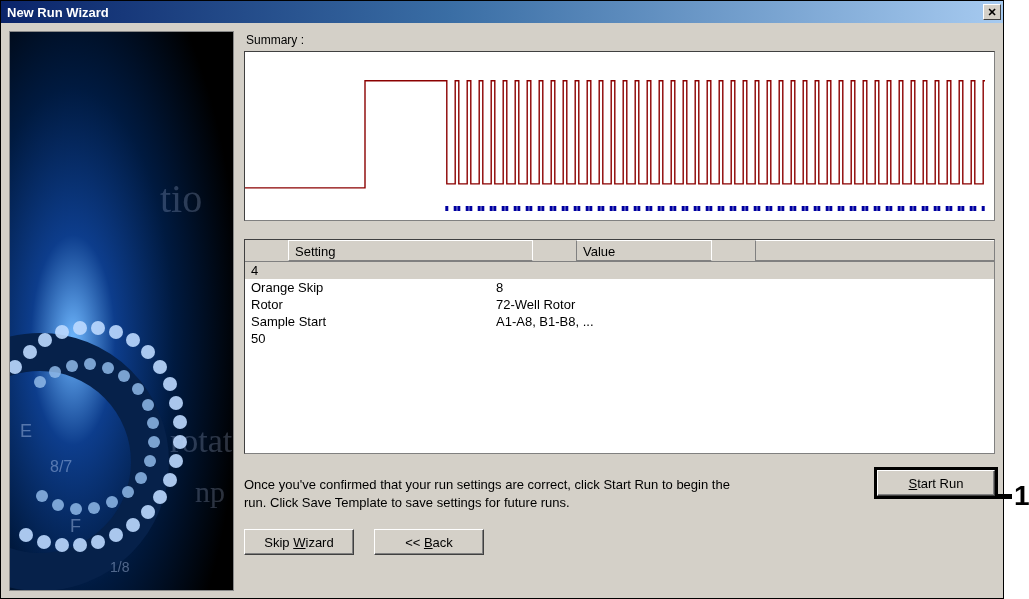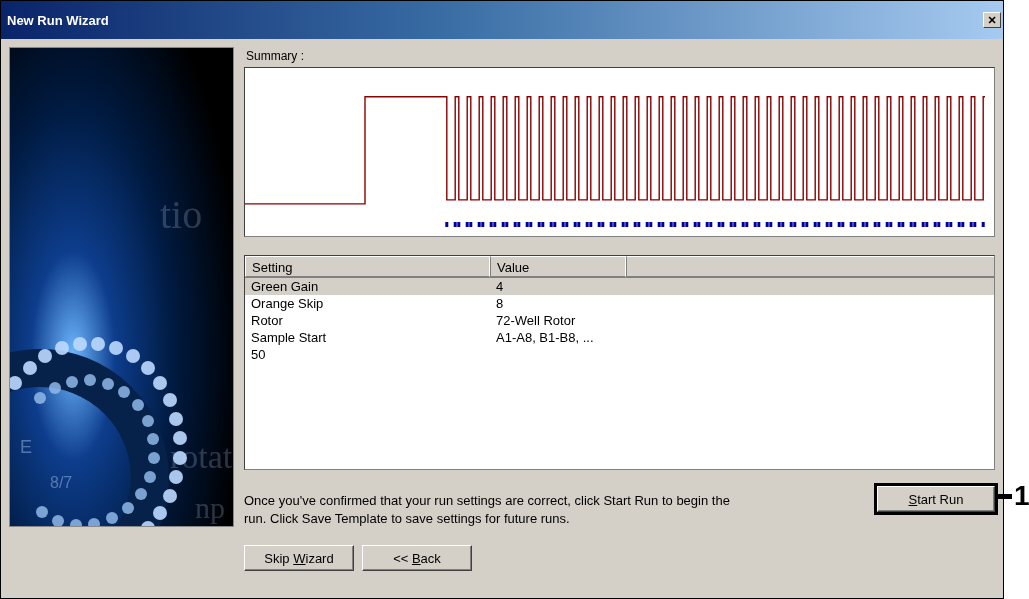--- a/index.html
+++ b/index.html
@@ -14,21 +14,21 @@
     overflow: hidden;
   }
   .window {
     width: 1004px;
     height: 599px;
     background: #d4d0c8;
     border: 1px solid #000;
     position: relative;
   }
   .titlebar {
-    height: 38px;
+    height: 22px;
     background: linear-gradient(to right, #0a246a 0%, #3a6ea5 45%, #a6caf0 100%);
     display: flex;
     align-items: center;
     justify-content: space-between;
     padding: 0 2px 0 6px;
     gap: 16px;
   }
   .titlebar-title {
     color: #fff;
     font-weight: bold;
@@ -49,21 +49,21 @@
     cursor: pointer;
   }
   .body-area {
     display: flex;
     padding: 8px;
     gap: 10px;
     height: calc(100% - 22px);
   }
   .left-graphic {
     width: 225px;
-    height: 480px;
+    height: 560px;
     background: radial-gradient(circle at 30% 55%, #4aa0ff 0%, #0d3d8c 25%, #001a40 55%, #000 100%);
     border: 1px solid #888;
     position: relative;
     overflow: hidden;
   }
   .left-graphic svg { position:absolute; top:0; left:0; }
   .right-pane {
     flex: 1;
     display: flex;
     flex-direction: column;
@@ -97,20 +97,21 @@
     height: 22px;
   }
   .grid-header-cell {
     border-right: 1px solid #fff;
     border-left: 1px solid #808080;
     border-top: 1px solid #fff;
     border-bottom: 1px solid #808080;
     padding: 3px 6px;
     background: #d4d0c8;
     font-size: 13px;
+    margin-left: 43px;
   }
   .grid-header-cell:first-child { border-left: 1px solid #fff; }
   .col-setting { width: 245px; }
   .col-value { width: 136px; }
   .grid-row {
     display: flex;
     font-size: 13px;
   }
   .grid-cell-setting {
     width: 245px;
@@ -158,21 +159,21 @@
     font-size: 13px;
     cursor: pointer;
     min-width: 118px;
   }
   .btn.start-run-highlight {
     outline: 3px solid #000;
   }
   .bottom-buttons {
     margin-top: 18px;
     display: flex;
-    gap: 8px;
+    gap: 20px;
   }
   .bottom-buttons .btn { min-width: 110px; }
   .annot {
     position: absolute;
     left: 998px;
     top: 480px;
     font-size: 28px;
     font-weight: bold;
     display:flex;
     align-items:center;
@@ -373,21 +374,20 @@
       </div>
 
       <div class="table-box">
         <div class="grid-header">
           <div class="grid-header-cell col-setting">Setting</div>
           <div class="grid-header-cell col-value">Value</div>
           <div class="grid-header-cell" style="flex:1;border-right:none"></div>
         </div>
         <div id="grid-body">
             <div class="grid-row selected">
-              <div class="grid-cell-setting">Green Gain</div>
               <div class="grid-cell-value">4</div>
             </div>
             <div class="grid-row">
               <div class="grid-cell-setting">Orange Skip</div>
               <div class="grid-cell-value">8</div>
             </div>
             <div class="grid-row">
               <div class="grid-cell-setting">Rotor</div>
               <div class="grid-cell-value">72-Well Rotor</div>
             </div>

